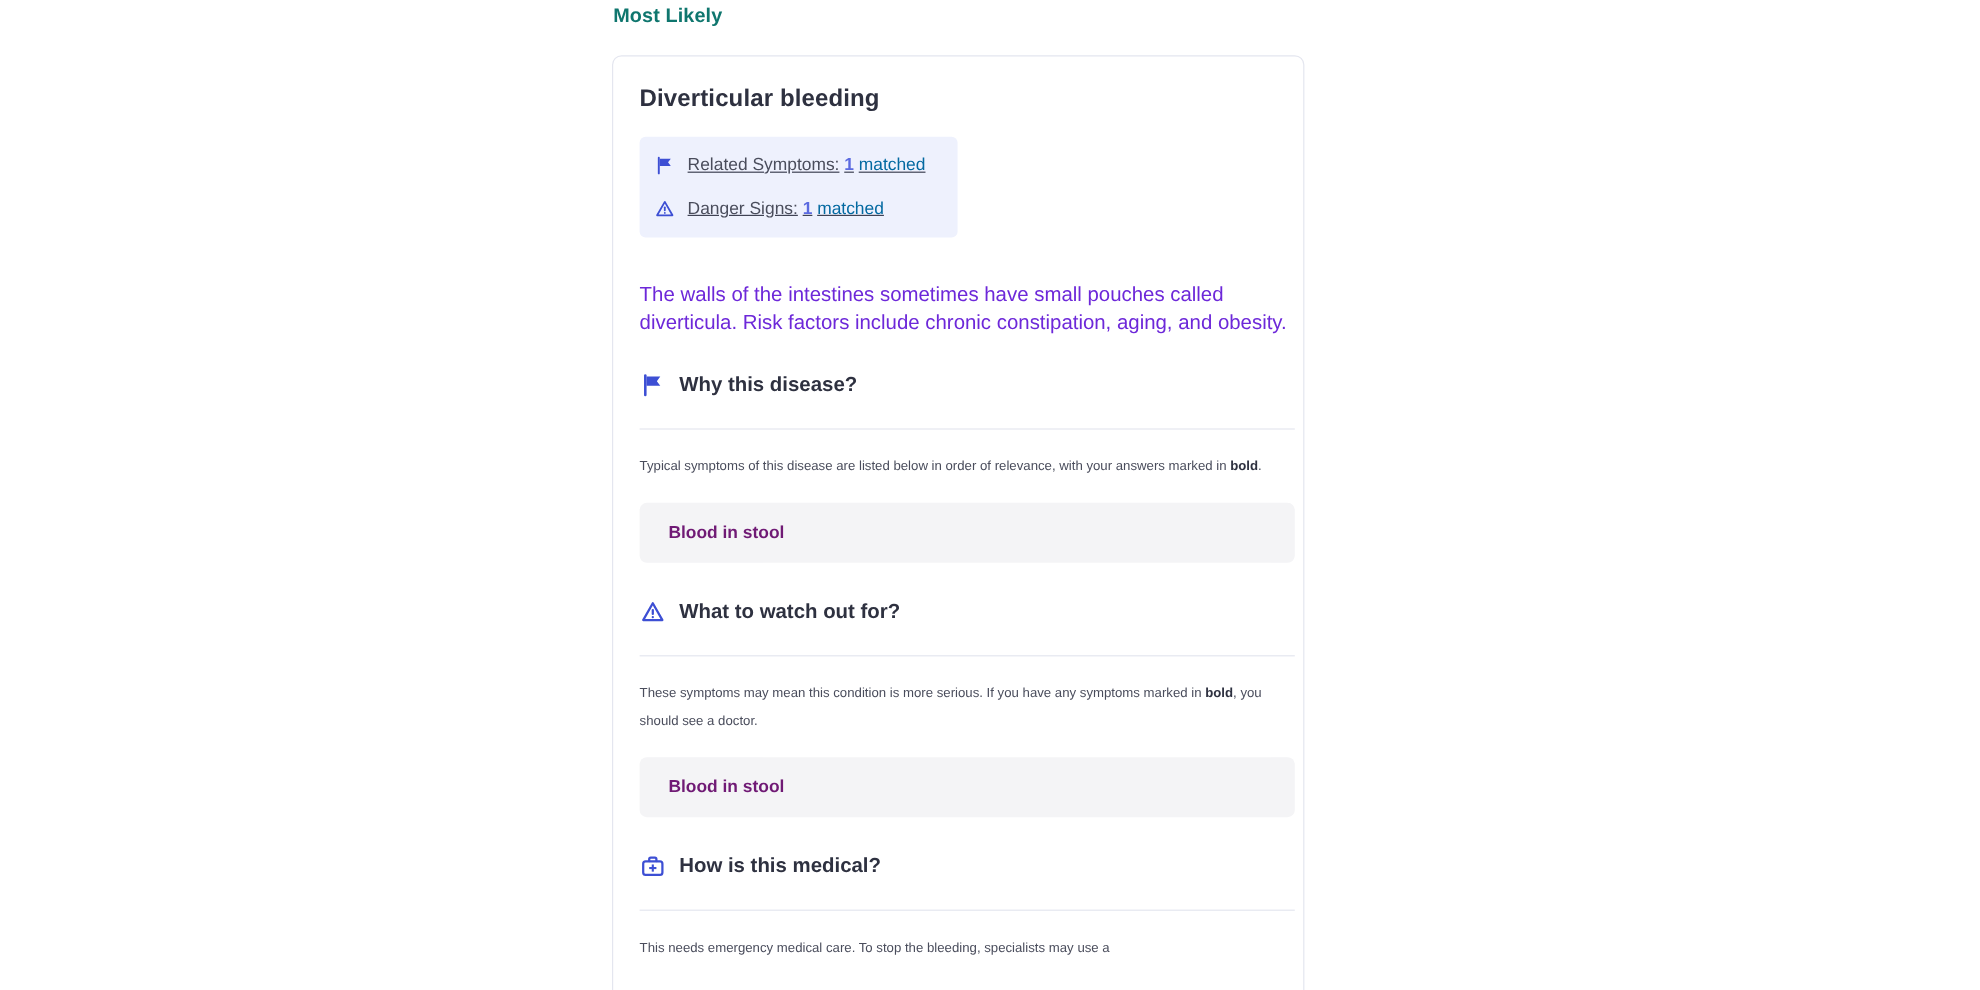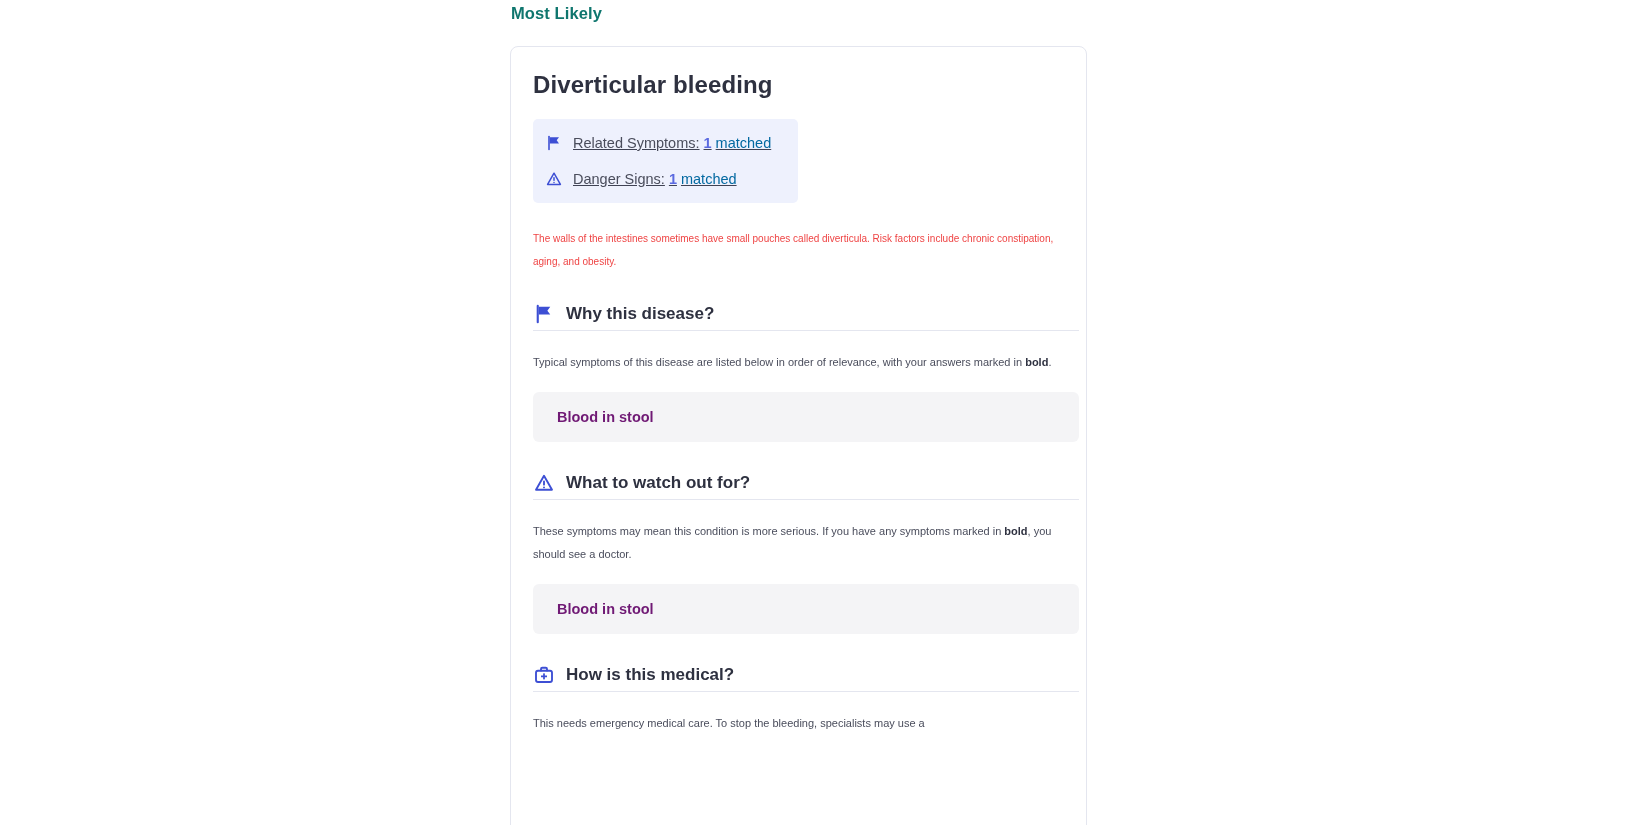--- a/index.html
+++ b/index.html
@@ -32,21 +32,21 @@
     left: 510px;
     top: 46px;
     width: 577px;
     min-height: 790px;
     background: #ffffff;
     border: 1px solid #e4e6ef;
     border-radius: 8px;
     padding: 20px 16px 0 16px;
   }
   .disease-title {
-    font-size: 24px;
+    font-size: 20px;
     font-weight: bold;
     color: #2e3140;
     margin: 4px 0 0 6px;
     letter-spacing: 0.1px;
   }
   .match-box {
     margin: 20px 0 0 6px;
     background: #eef1fd;
     border-radius: 5px;
     padding: 12px 14px 12px 12px;
@@ -71,31 +71,31 @@
     justify-content: center;
     flex: none;
   }
   .match-count {
     font-weight: bold;
     color: #5b6ae0;
     margin: 0 4px 0 4px;
   }
   .match-matched { color: #0369a1; }
   .desc {
-    margin: 24px 0 0 6px;
-    width: 546px;
-    font-size: 10px;
+    margin: 36px 0 0 6px;
+    width: 546px;
+    font-size: 17px;
     line-height: 23px;
-    color: #ef4444;
+    color: #6d28d9;
   }
   .block-header {
     display: flex;
     align-items: center;
     margin: 30px 0 0 6px;
-    padding-bottom: 5px;
+    padding-bottom: 25px;
     border-bottom: 1px solid #e4e6ef;
     width: 546px;
   }
   .block-icon {
     width: 22px;
     height: 22px;
     margin-right: 11px;
     display: inline-flex;
     align-items: center;
     justify-content: center;

